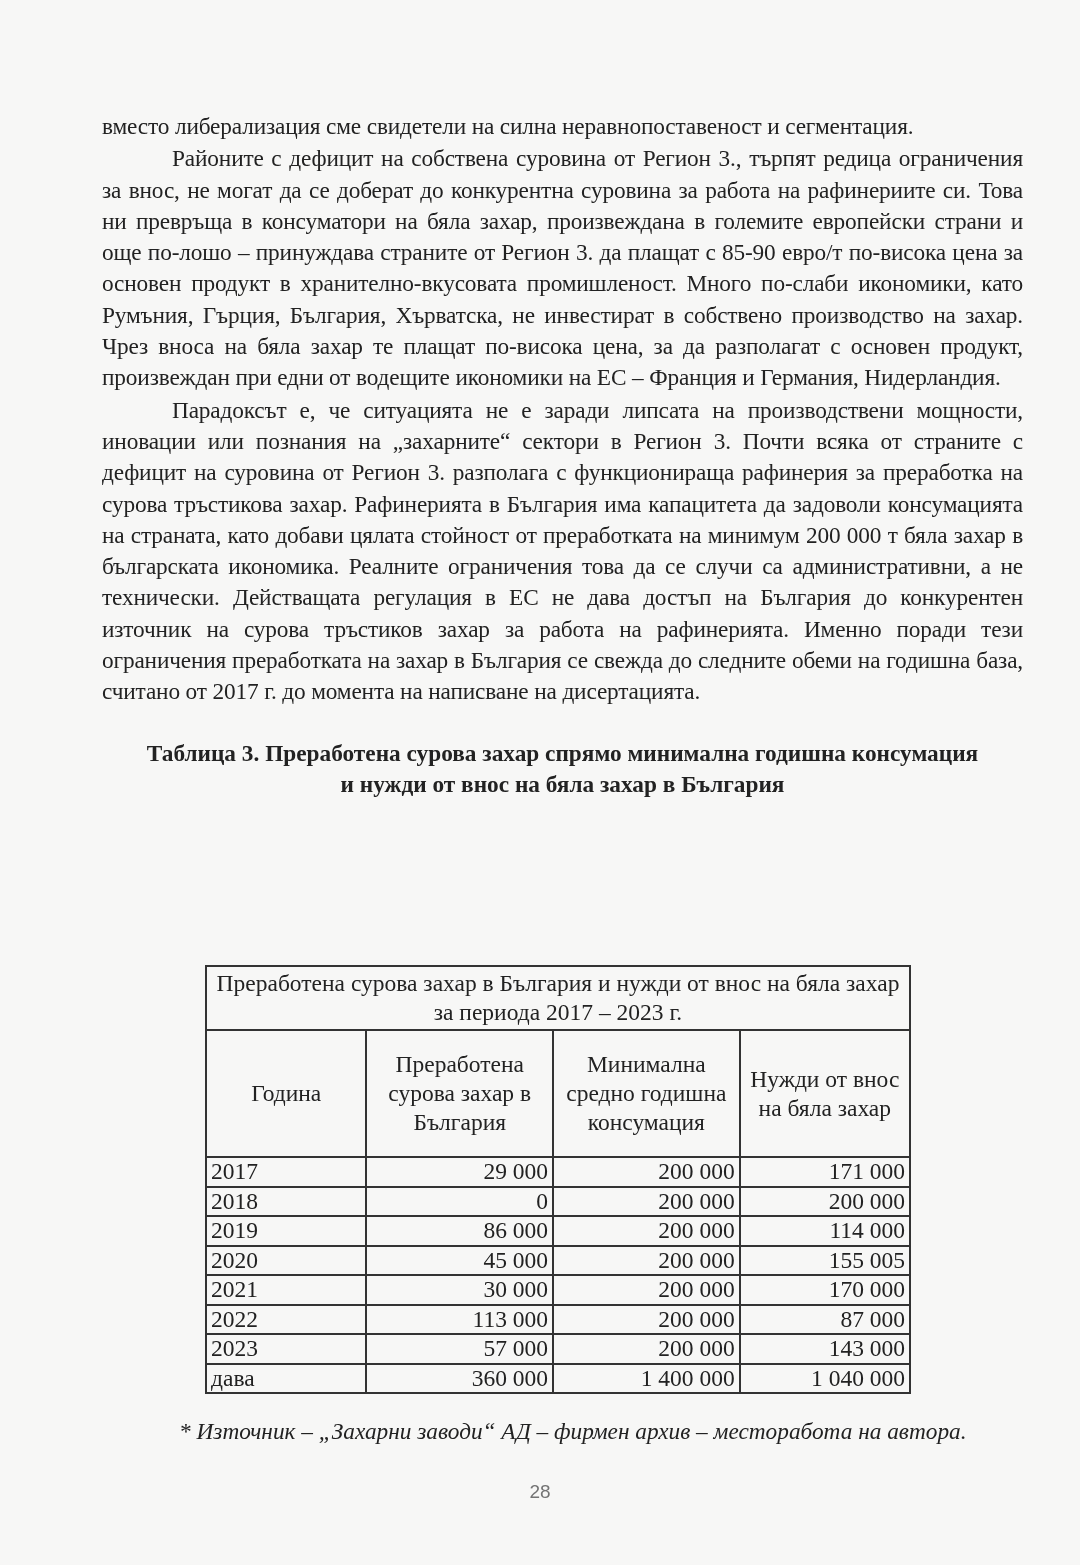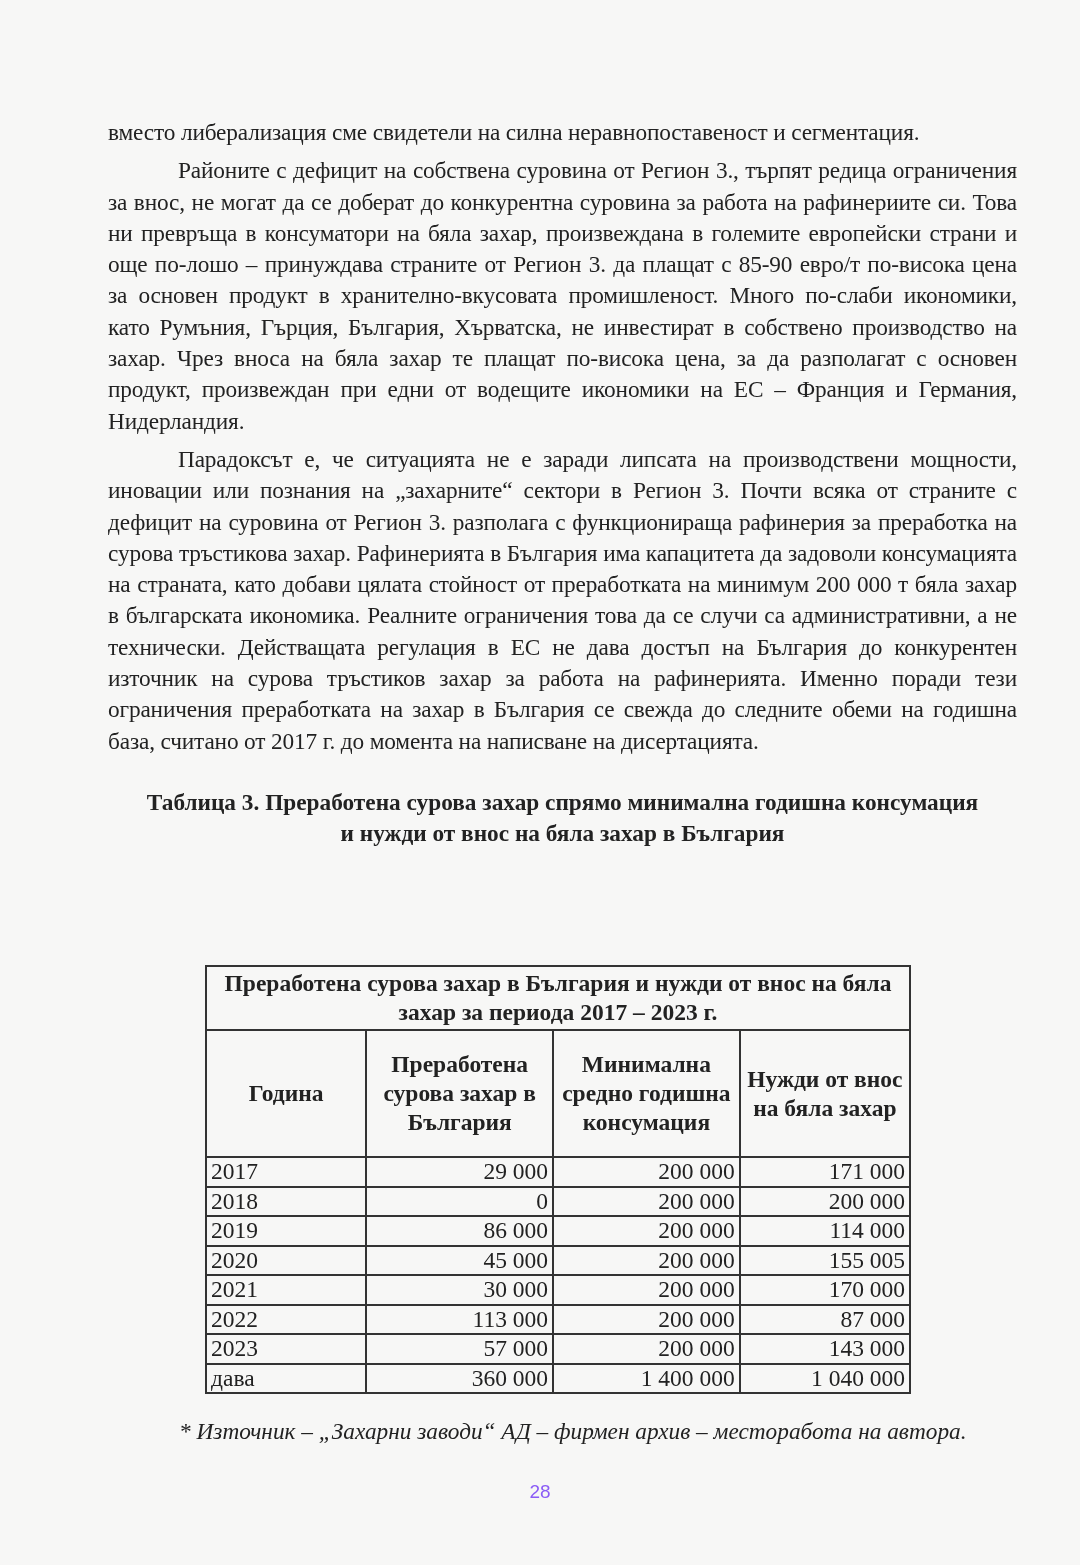--- a/index.html
+++ b/index.html
@@ -18,21 +18,21 @@
     .page {
       position: absolute;
       left: 101px;
       top: 110px;
       width: 923px;
     }
     .para {
       font-size: 23.3px;
       line-height: 31.3px;
       text-align: justify;
-      margin: 7px;
+      margin: 1px;
       letter-spacing: -0.15px;
     }
     .para.indent {
       text-indent: 70px;
     }
     .caption {
       font-weight: bold;
       font-size: 23.3px;
       line-height: 31px;
       text-align: center;
@@ -46,21 +46,21 @@
       width: 706px;
       border-collapse: collapse;
       font-size: 23.5px;
       color: #222222;
     }
     table.data td, table.data th {
       border: 2px solid #333333;
       padding: 0 4px;
     }
     table.data th {
-      font-weight: bold;
+      font-weight: normal;
       text-align: center;
       line-height: 29px;
     }
     th.title-cell {
       height: 62px;
       padding-top: 2px;
     }
     th.col-head {
       height: 125px;
       vertical-align: middle;
@@ -88,21 +88,21 @@
       margin: 8px;
     }
     .page-number {
       position: absolute;
       left: 0;
       width: 1080px;
       top: 1481px;
       text-align: center;
       font-family: "Liberation Sans", "DejaVu Sans", sans-serif;
       font-size: 19px;
-      color: #8b5cf6;
+      color: #737373;
     }
   </style>
 </head>
 <body>
 
 <div class="page">
   <p class="para">вместо либерализация сме свидетели на силна неравнопоставеност и сегментация.</p>
   <p class="para indent">Районите с дефицит на собствена суровина от Регион 3., търпят редица ограничения за внос, не могат да се доберат до конкурентна суровина за работа на рафинериите си. Това ни превръща в консуматори на бяла захар, произвеждана в големите европейски страни и още по-лошо – принуждава страните от Регион 3. да плащат с 85-90 евро/т по-висока цена за основен продукт в хранително-вкусовата промишленост. Много по-слаби икономики, като Румъния, Гърция, България, Хърватска, не инвестират в собствено производство на захар. Чрез вноса на бяла захар те плащат по-висока цена, за да разполагат с основен продукт, произвеждан при едни от водещите икономики на ЕС – Франция и Германия, Нидерландия.</p>
   <p class="para indent">Парадоксът е, че ситуацията не е заради липсата на производствени мощности, иновации или познания на „захарните“ сектори в Регион 3. Почти всяка от страните с дефицит на суровина от Регион 3. разполага с функционираща рафинерия за преработка на сурова тръстикова захар. Рафинерията в България има капацитета да задоволи консумацията на страната, като добави цялата стойност от преработката на минимум 200 000 т бяла захар в българската икономика. Реалните ограничения това да се случи са административни, а не технически. Действащата регулация в ЕС не дава достъп на България до конкурентен източник на сурова тръстиков захар за работа на рафинерията. Именно поради тези ограничения преработката на захар в България се свежда до следните обеми на годишна база, считано от 2017 г. до момента на написване на дисертацията.</p>
   <p class="caption">Таблица 3. Преработена сурова захар спрямо минимална годишна консумация и нужди от внос на бяла захар в България</p>

